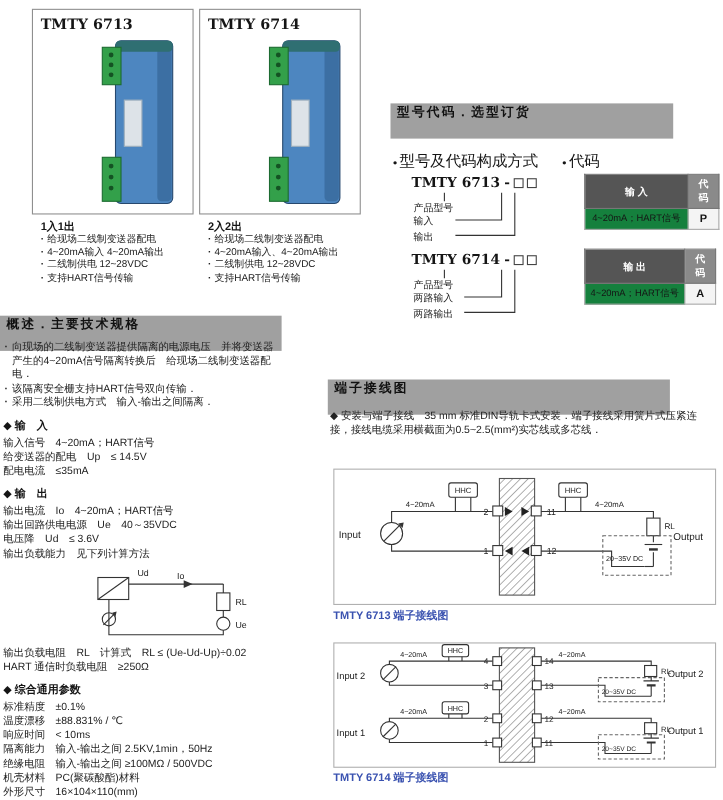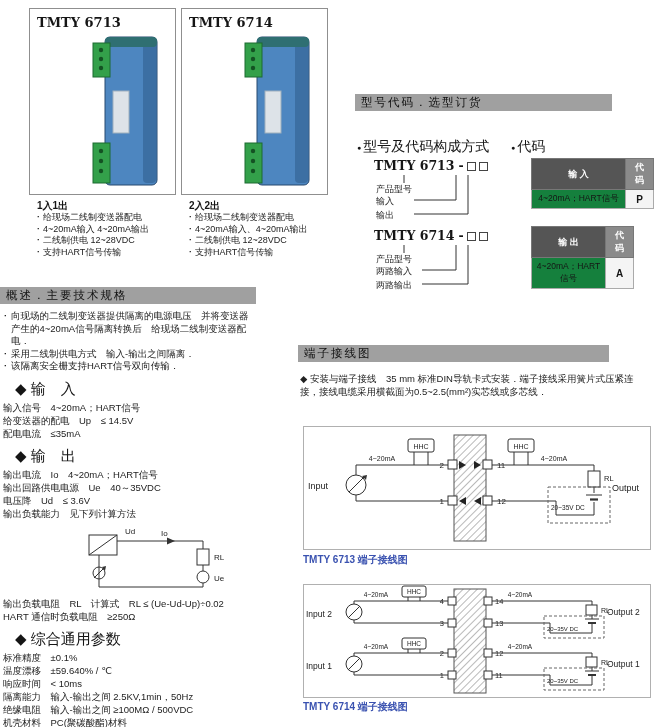--- a/index.html
+++ b/index.html
@@ -1,41 +1,41 @@
 <!DOCTYPE html>
 <html><head>
 <meta charset="utf-8">
 <style>
   *{margin:0;padding:0;box-sizing:border-box}
   body{background:#fff}
   #page{position:relative;width:657px;height:727px;background:#fff;overflow:hidden;
         font-family:"Liberation Sans","DejaVu Sans",sans-serif;color:#151515}
   .abs{position:absolute}
   .serif{font-family:"DejaVu Serif","Liberation Serif",serif}
-  .bar{background:#a0a0a0;color:#111;font-weight:normal;font-size:11.5px;letter-spacing:2px;
-       height:17px;line-height:17px;padding:0 6px}
+  .bar{background:#a0a0a0;color:#111;font-weight:bold;font-size:11.5px;letter-spacing:2px;
+       height:32px;line-height:17px;padding:0 6px}
   .product-box{border:1px solid #8f8f8f;background:#fff}
   .ptitle{position:absolute;left:7px;top:6px;font-size:13px;font-weight:bold}
   .io-label{font-size:10px;font-weight:bold}
   .feat{list-style:none}
   .feat li{font-size:9px;line-height:11.5px;color:#222;position:relative;padding-left:7px}
   .feat li::before{content:"·";position:absolute;left:1px;font-weight:bold}
   .bullet{font-size:14px}
   .bullet::before{content:"● ";font-size:7px;vertical-align:1px}
   .modelrow{font-size:12.5px;font-weight:bold;white-space:nowrap}
   .sq{display:inline-block;width:9px;height:9px;border:1px solid #444;margin-left:3px;vertical-align:-1px;background:#fff}
   .dash{margin-left:4px;font-weight:bold}
   .codetable{border-collapse:collapse}
   .codetable th{background:#555;color:#fff;font-size:9px;font-weight:bold;padding:2px 7px;border:1px solid #777}
   .codetable th.codecol{background:#8a8a8a}
   .codetable td{background:#15803d;font-size:8.5px;padding:3px 2px;text-align:center;border:1px solid #aaa}
   .codetable td.code{background:#f4f4f4;font-weight:bold;font-size:10px}
   .introline{font-size:9.5px;line-height:12.5px;position:relative;padding-left:8px;color:#222}
   .introline::before{content:"·";position:absolute;left:1px;font-weight:bold}
-  .sec{font-size:15px;font-weight:normal;margin:7px 12px 2px}
+  .sec{font-size:10px;font-weight:bold;margin:7px 0 2px}
   .spec{font-size:9.5px;line-height:13px;white-space:pre-wrap;color:#222}
   .installtext{font-size:9.5px;line-height:13px;color:#222}
   .diagbox{border:1px solid #b0b0b0;background:#fff}
   .caption{color:#3a52b0;font-weight:bold;font-size:10px;}
   svg text{font-family:"Liberation Sans","DejaVu Sans",sans-serif;fill:#222}
   svg .wire{stroke:#333;stroke-width:1;fill:none}
   svg .sym{stroke:#333;fill:none}
 </style>
 </head>
 <body>
@@ -127,36 +127,36 @@
     <polyline class="wire" points="30,0 30,8"></polyline>
     <text x="2" y="17" font-size="9">产品型号</text>
     <polyline class="wire" points="82,0 82,25 48,25"></polyline>
     <text x="2" y="29" font-size="9">两路输入</text>
     <polyline class="wire" points="94,0 94,39 48,39"></polyline>
     <text x="2" y="43" font-size="9">两路输出</text>
   </svg>
   <table class="abs codetable" style="left:531px;top:226px">
     <tbody>
         <tr>
-      <th style="width:74px">输 出</th>
+      <th style="width:91px">输 出</th>
       <th class="codecol" style="width:28px">代码</th>
     </tr>
     <tr>
       <td>4~20mA；HART信号</td>
       <td class="code">A</td>
     </tr>
   </tbody>
     </table>
 
   <div class="abs bar" style="left:0;top:287px;width:256px">概述．主要技术规格</div>
 
   <div class="abs" style="left:3px;top:310px;width:253px">
     <div class="introline">向现场的二线制变送器提供隔离的电源电压　并将变送器产生的4~20mA信号隔离转换后　给现场二线制变送器配电．</div>
+    <div class="introline">该隔离安全栅支持HART信号双向传输．</div>
     <div class="introline">采用二线制供电方式　输入-输出之间隔离．</div>
-    <div class="introline">该隔离安全栅支持HART信号双向传输．</div>
 
     <div class="sec">◆ 输　入</div>
     <div class="spec">输入信号　4~20mA；HART信号</div>
     <div class="spec">给变送器的配电　Up　≤ 14.5V</div>
     <div class="spec">配电电流　≤35mA</div>
 
     <div class="sec">◆ 输　出</div>
     <div class="spec">输出电流　Io　4~20mA；HART信号</div>
     <div class="spec">输出回路供电电源　Ue　40～35VDC</div>
     <div class="spec">电压降　Ud　≤ 3.6V</div>
@@ -179,21 +179,21 @@
       <circle class="sym" cx="24" cy="48" r="6"></circle>
       <line class="wire" x1="19" y1="53" x2="29" y2="43"></line>
       <polygon points="27,42 31,41 30,46" fill="#333"></polygon>
     </svg>
 
     <div class="spec">输出负载电阻　RL　计算式　RL ≤ (Ue-Ud-Up)÷0.02</div>
     <div class="spec">HART 通信时负载电阻　≥250Ω</div>
 
     <div class="sec">◆ 综合通用参数</div>
     <div class="spec">标准精度　±0.1%</div>
-    <div class="spec">温度漂移　±59.640% / ℃</div>
+    <div class="spec">温度漂移　±88.831% / ℃</div>
     <div class="spec">响应时间　&lt; 10ms</div>
     <div class="spec">隔离能力　输入-输出之间 2.5KV,1min，50Hz</div>
     <div class="spec">绝缘电阻　输入-输出之间 ≥100MΩ / 500VDC</div>
     <div class="spec">机壳材料　PC(聚碳酸酯)材料</div>
     <div class="spec">外形尺寸　16×104×110(mm)</div>
     <div class="spec">工作环境温度　-20～60℃</div>
   </div>
 
   <div class="abs bar" style="left:298px;top:345px;width:311px">端子接线图</div>
   <div class="abs installtext" style="left:300px;top:372px;width:352px">◆ 安装与端子接线　35 mm 标准DIN导轨卡式安装．端子接线采用簧片式压紧连接，接线电缆采用横截面为0.5~2.5(mm²)实芯线或多芯线．</div>

